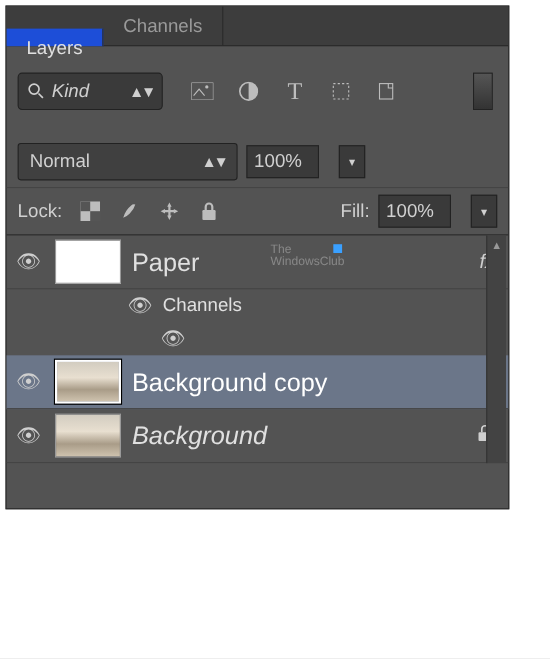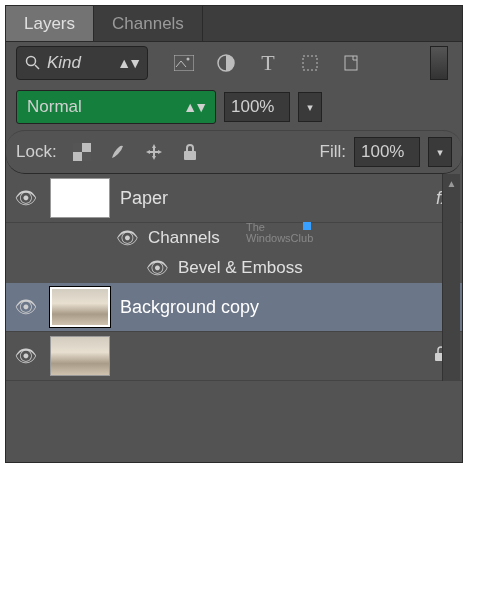--- a/index.html
+++ b/index.html
@@ -26,27 +26,28 @@
   border-bottom: 1px solid #2a2a2a;
 }
 .tab {
   padding: 8px 18px;
   font-size: 17px;
   color: #9a9a9a;
   cursor: pointer;
   border-right: 1px solid #2a2a2a;
 }
 .tab.active {
-  background: #737373;
+  background: #1d4ed8;
   color: #e0e0e0;
+  margin-top: 20px;
 }
 .filter-row {
   display: flex;
   align-items: center;
-  padding: 4px 10px;
+  padding: 24px 10px;
   gap: 10px;
 }
 .kind-select {
   background: #3a3a3a;
   border: 1px solid #222;
   border-radius: 4px;
   padding: 4px 8px;
   display: flex;
   align-items: center;
   gap: 6px;
@@ -86,33 +87,33 @@
   margin-right: 4px;
 }
 .blend-row, .lock-row {
   display: flex;
   align-items: center;
   padding: 6px 10px;
   gap: 8px;
   font-size: 17px;
 }
 .blend-select {
-  background: #15803d;
+  background: #404040;
   border: 1px solid #222;
   border-radius: 3px;
   padding: 6px 10px;
   width: 200px;
   height: 34px;
   display: flex;
   align-items: center;
   color: #d0d0d0;
 }
 .blend-select .caret-ic { margin-left:auto; }
 .pct-group {
-  display:flex; align-items:center; gap:8px;
+  display:flex; align-items:center; gap:18px;
 }
 .pct-box {
   background: #3a3a3a;
   border: 1px solid #222;
   padding: 4px 6px;
   width: 66px;
   height: 30px;
   color: #d0d0d0;
   display: flex;
   align-items:center;
@@ -120,21 +121,20 @@
 .pct-drop {
   background: #3a3a3a;
   border: 1px solid #222;
   width: 24px; height:30px;
   display:flex; align-items:center; justify-content:center;
   font-size:11px;
 }
 .lock-row {
   border-top: 1px solid #444;
   border-bottom: 1px solid #2a2a2a;
-  border-radius: 19px;
 }
 .lock-icons {
   display:flex; gap:14px; align-items:center;
   margin-left:6px;
 }
 .lock-icons span {
   width:22px; height:22px; display:inline-flex;
   align-items:center; justify-content:center;
   color:#bdbdbd; font-size:16px;
 }
@@ -168,21 +168,21 @@
 }
 .thumb.sel {
   border: 2px solid #fff;
   outline: 1px solid #000;
 }
 .thumb.photo {
   background: linear-gradient(180deg,#d2ccc0 0%,#e8dfd0 40%,#a99c88 70%,#cfc3af 100%);
   position:relative;
 }
 .layer-name {
-  font-size: 18px;
+  font-size: 23px;
   color: #e0e0e0;
 }
 .layer.selected .layer-name { color:#fff; }
 .italic { font-style: italic; }
 .fx {
   margin-left:auto;
   font-style:italic;
   font-size:18px;
   margin-right:6px;
   color:#cfcfcf;
@@ -333,32 +333,32 @@
       <div class="layer-name">Paper</div>
       <div class="fx">fx</div>
     </div>
 
     <div class="subrow">
       <div class="eye" style="width:22px">👁</div>
       <span>Channels</span>
     </div>
     <div class="subrow sub2">
       <div class="eye" style="width:22px">👁</div>
-      <span>Bevel &amp; Emboss</span>
     </div>
 
     <div class="layer selected">
       <div class="eye">👁</div>
       <div class="thumb photo sel"></div>
       <div class="layer-name">Background copy</div>
     </div>
 
     <div class="layer">
       <div class="eye">👁</div>
       <div class="thumb photo"></div>
+      <div class="layer-name italic">Background</div>
       <div class="lockicon">
         <svg width="14" height="16" viewBox="0 0 14 16">
             <rect x="1" y="7" width="12" height="8" rx="1" fill="#cfcfcf"></rect>
             <path d="M4 7 V4 a3 3 0 0 1 6 0 V7" fill="none" stroke="#cfcfcf" stroke-width="1.5"></path>
           </svg>
       </div>
     </div>
   </div>
 
   <div class="watermark">

